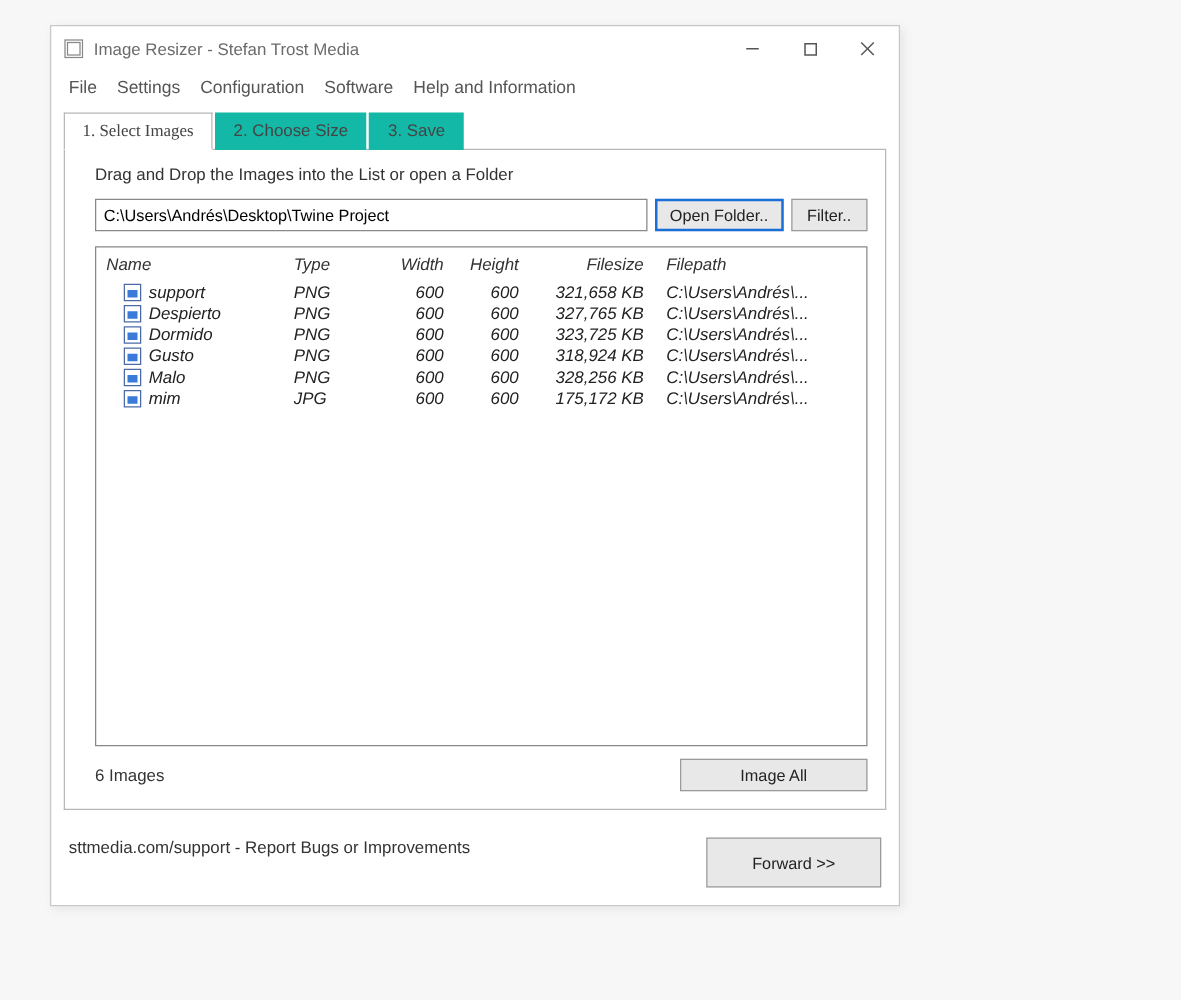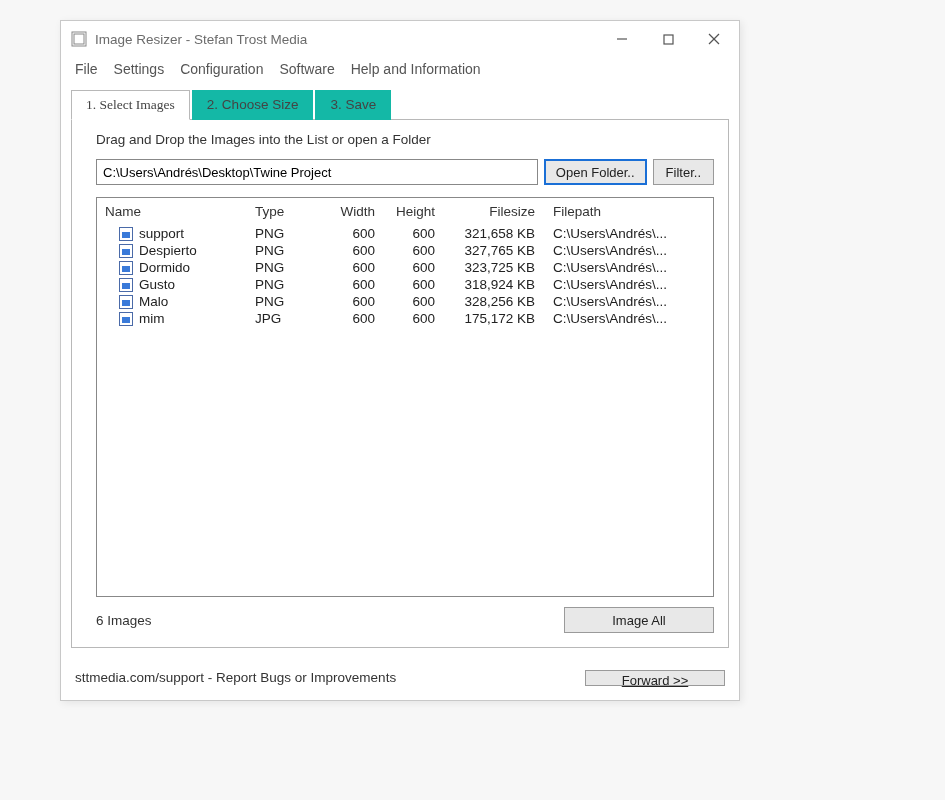--- a/index.html
+++ b/index.html
@@ -2,21 +2,21 @@
 <html><head>
 <meta charset="utf-8">
 <style>
   * { box-sizing: border-box; margin: 0; padding: 0; font-family: "Segoe UI", Tahoma, sans-serif; }
   body { background: #f7f7f7; width: 945px; height: 800px; padding: 20px; }
   .window {
     width: 680px;
     background: #fff;
     border: 1px solid #c8c8c8;
     box-shadow: 2px 2px 8px rgba(0,0,0,0.08);
-    margin-left: 40px;
+    margin-left: 20px;
   }
   .titlebar {
     display: flex;
     align-items: center;
     height: 36px;
     padding: 0 2px 0 10px;
     color: #6b6b6b;
     font-size: 13.5px;
   }
   .titlebar .app-icon {
@@ -106,20 +106,21 @@
     overflow: auto;
     font-size: 13.5px;
     color: #222;
     background: #fff;
   }
   .list-header, .list-row {
     display: grid;
     grid-template-columns: 150px 70px 60px 60px 100px 1fr;
     align-items: center;
     padding: 3px 8px;
+    font-style: italic;
   }
   .list-header {
     color: #333;
     font-size: 13.5px;
     border-bottom: 0;
     padding-top: 6px;
     padding-bottom: 6px;
   }
   .col-name { text-align: left; }
   .col-type { text-align: left; }
@@ -151,21 +152,21 @@
   .below-row .count { flex: 1; font-size: 13.5px; color: #333; }
   .btn-wide { width: 150px; }
   .footer {
     display: flex;
     align-items: flex-start;
     padding: 12px 14px 14px 14px;
     font-size: 13.5px;
     color: #333;
   }
   .footer .link { flex: 1; }
-  .btn-forward { width: 140px; height: 16px; text-decoration: underline; }
+  .btn-forward { width: 140px; height: 40px; }
 </style>
 </head>
 <body>
 
 <div class="window">
 
   <div class="titlebar">
     <span class="app-icon">
       <svg width="16" height="16" viewBox="0 0 16 16">
           <rect x="1" y="1" width="14" height="14" fill="none" stroke="#888"></rect>

